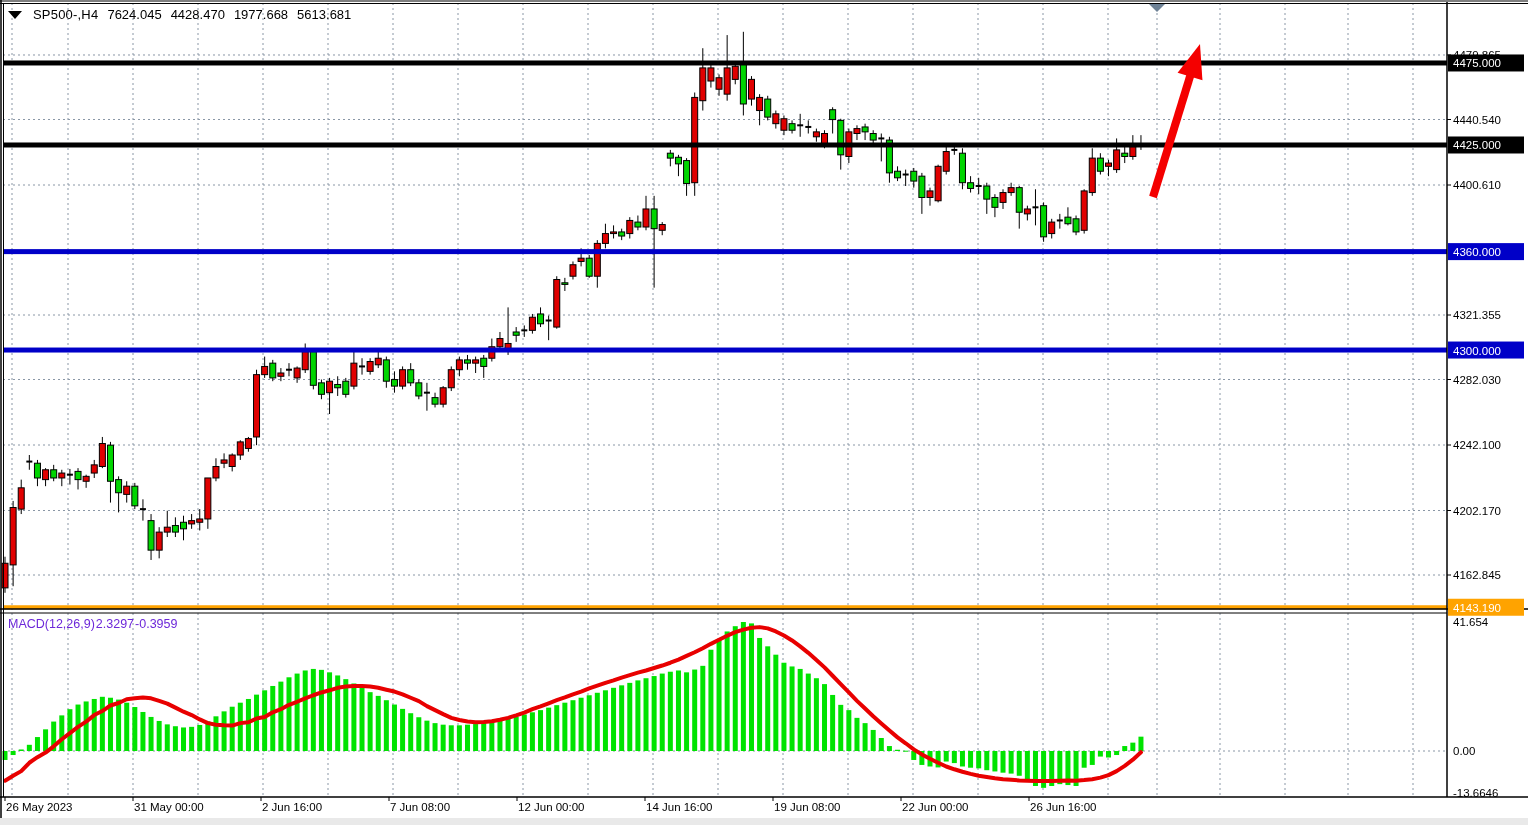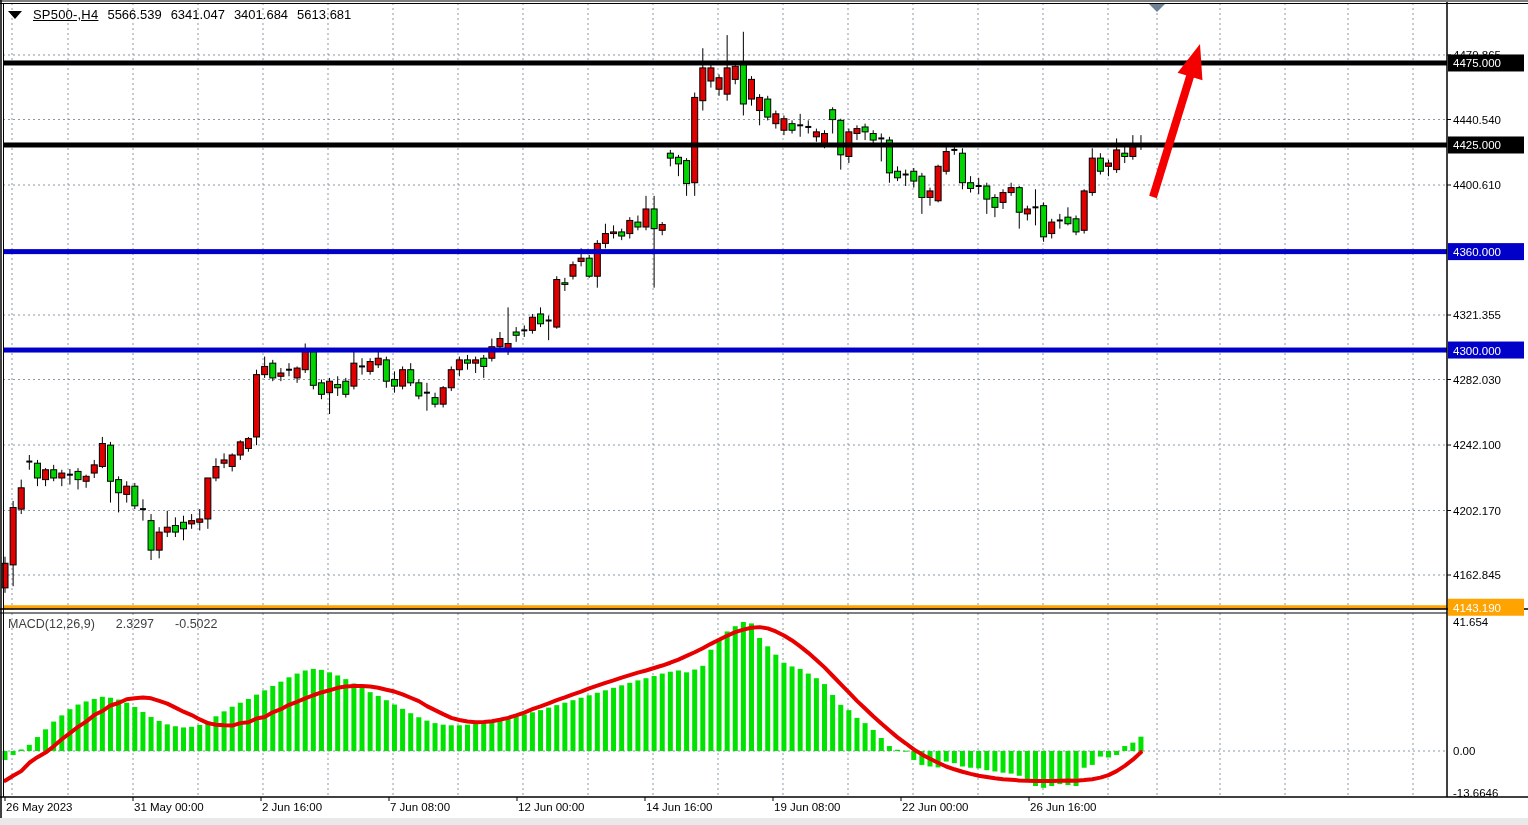--- a/index.html
+++ b/index.html
@@ -1,24 +1,24 @@
 <!DOCTYPE html>
 <html><head>
 <meta charset="utf-8">
 <style>
   html,body{margin:0;padding:0;background:#fff;}
   #app{position:relative;width:1528px;height:825px;background:#fff;overflow:hidden;
        font-family:"Liberation Sans",sans-serif;}
   #chart-svg{position:absolute;left:0;top:0;}
   .title-row{position:absolute;left:8px;top:7px;display:flex;align-items:center;gap:9px;
              font-size:13px;color:#000;z-index:5;}
-  .title-row .sym{letter-spacing:0.2px;text-decoration:underline;}
+  .title-row .sym{letter-spacing:0.2px;}
   .tri-down{width:0;height:0;border-left:7px solid transparent;border-right:7px solid transparent;
             border-top:8px solid #000;margin-right:2px;}
-  .macd-label-row{position:absolute;left:8px;top:617px;display:flex;gap:21px;font-size:12.5px;color:#404040;z-index:5;}
+  .macd-label-row{position:absolute;left:8px;top:617px;display:flex;gap:1px;font-size:12.5px;color:#6d28d9;z-index:5;}
 </style>
 </head>
 <body>
 
 <div id="app">
   <svg id="chart-svg" width="1528" height="825">
       <rect x="0" y="0" width="1528" height="825" fill="#ffffff"></rect>
       <rect x="0" y="818" width="1528" height="7" fill="#e9e9e9"></rect>
       <g stroke="#8a97a6" stroke-width="1" stroke-dasharray="2 3">
         <line x1="3" y1="54.99802349999982" x2="1447" y2="54.99802349999982"></line>
@@ -549,24 +549,24 @@
       </g>
       <line x1="0" y1="1" x2="1528" y2="1" stroke="#000" stroke-width="1"></line>
       <line x1="0" y1="3.5" x2="1528" y2="3.5" stroke="#000" stroke-width="1"></line>
       <line x1="1" y1="0" x2="1" y2="818" stroke="#000" stroke-width="1.5"></line>
       <line x1="3.5" y1="3" x2="3.5" y2="797" stroke="#000" stroke-width="1"></line>
     </svg>
 
   <div class="title-row">
     <span class="tri-down"></span>
     <span class="sym">SP500-,H4</span>
-    <span>5566.539</span>
-    <span>6341.047</span>
-    <span>3401.684</span>
+    <span>7624.045</span>
+    <span>4428.470</span>
+    <span>1977.668</span>
     <span>5613.681</span>
   </div>
 
   <div class="macd-label-row">
     <span>MACD(12,26,9)</span>
     <span>2.3297</span>
-    <span>-0.5022</span>
+    <span>-0.3959</span>
   </div>
 </div>
 
 </body></html>

